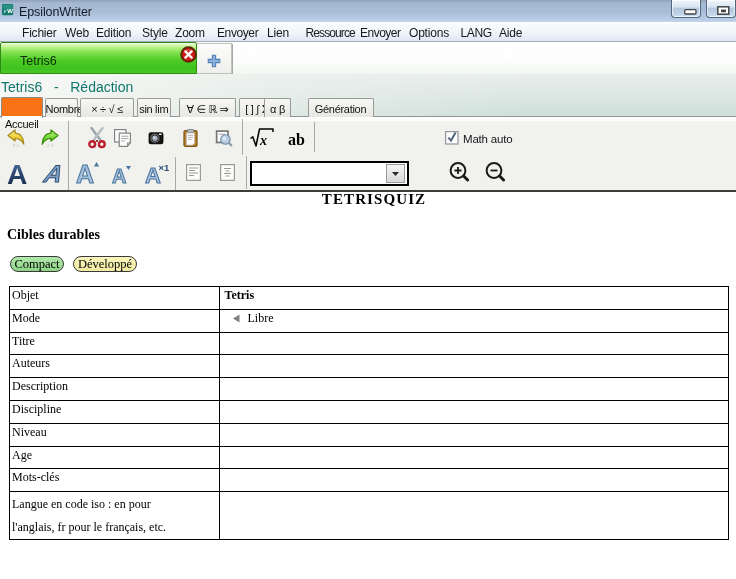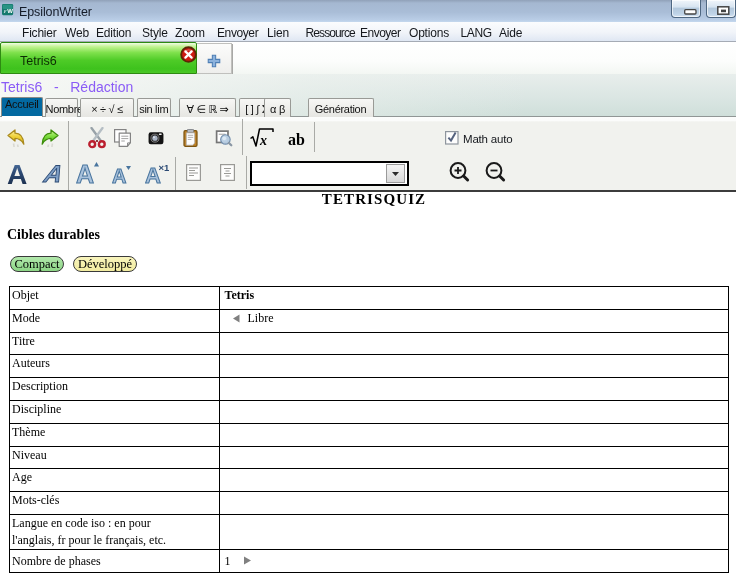--- a/index.html
+++ b/index.html
@@ -32,25 +32,25 @@
 #greentab .lbl { position:absolute; left:19px; top:10.5px; font-size:12.5px; color:#0d2e04;text-align:right; }
 #closex { position:absolute; left:179px; top:3px; width:17px; height:17px; }
 #plustab { position:absolute; left:197px; top:1px; width:35px; height:31px;
   background:linear-gradient(to bottom,#fcfcfb,#eeeeec);
   border:1px solid #c0c0bd; border-left:none;
   box-shadow:1px 1px 0 #a8a8a6;
 }
 #band { position:absolute; left:0; top:74px; width:736px; height:43px;
   background:linear-gradient(100deg, rgba(248,249,246,0.95) 0%, rgba(238,243,239,0.45) 42%, rgba(255,255,255,0) 72%), linear-gradient(to bottom, #e8eeec 0%, #dbe6e3 55%, #cfdfda 100%);
   border-bottom:1px solid #909695; }
-#redacttxt { position:absolute; left:1px; top:79px; font-size:14px; color:#8b5cf6; }
+#redacttxt { position:absolute; left:1px; top:79px; font-size:14px; color:#0f766e; }
 .rtab { position:absolute; top:98px; height:19px; background:linear-gradient(to bottom,#f7f7f5,#e6e6e2);
   border:1px solid #999a96; border-bottom:none; border-radius:2px 2px 0 0;
   font-size:11px; letter-spacing:-0.3px; color:#111; text-align:center; padding-top:4px; z-index:2; white-space:nowrap; }
-.rtab.active { background:#0369a1; border-color:#8a8b87; z-index:3; height:20px; top:97px; padding-top:0;text-align:center; }
+.rtab.active { background:#f97316; border-color:#8a8b87; z-index:3; height:20px; top:97px; padding-top:20px;text-align:center; }
 #toolpanel { position:absolute; left:0; top:117px; width:736px; height:75px;
   background:linear-gradient(to bottom,#fcfdfc 0px,#fbfcfb 3.5px,#f1f2ee 5px,#f1f2ee 100%); border-bottom:2px solid #3c3c3c; }
 .vsep { position:absolute; width:1px; background:#a9aaa6; }
 #doctitle { position:absolute; left:6px; top:191px; width:736px; text-align:center;
   font-family:"Liberation Serif", serif; font-weight:bold; font-size:15px; letter-spacing:1.1px; color:#000; }
 #cibles { position:absolute; left:7px; top:227px; font-family:"Liberation Serif", serif;
   font-weight:bold; font-size:14px; color:#000; }
 .docbtn { position:absolute; top:255.5px; height:16.5px; border:1.3px solid #3a3a3a; border-radius:8px;
   font-family:"Liberation Serif", serif; font-size:12.5px; color:#000; text-align:center; line-height:14px; }
 #btncompact { left:10px; width:54px; background:linear-gradient(to bottom,#b2e8ac,#8cd585); }
@@ -276,39 +276,29 @@
       </tr>
   <tr>
         <td class="c1">Description</td>
         <td></td>
       </tr>
   <tr>
         <td class="c1">Discipline</td>
         <td></td>
       </tr>
   <tr>
-        <td class="c1">Thème</td>
-        <td></td>
-      </tr>
-  <tr>
         <td class="c1">Niveau</td>
         <td></td>
       </tr>
   <tr>
         <td class="c1">Age</td>
         <td></td>
       </tr>
   <tr>
         <td class="c1">Mots-clés</td>
         <td></td>
       </tr>
   <tr style="height:33.6px">
-        <td class="c1" style="line-height:17px; padding-top:0.5px">Langue en code iso : en pour<br>l'anglais, fr pour le français, etc.</td>
-        <td></td>
-      </tr>
-  <tr style="height:22.4px">
-        <td class="c1" style="padding-top:4px">Nombre de phases</td>
-        <td style="padding-top:4px">1<svg width="10" height="9" style="margin:1px 0 0 12px">
-            <path d="M1,0.5 L1,8.5 L8,4.5 Z" fill="#808080"></path>
-          </svg></td>
+        <td class="c1" style="line-height:23px; padding-top:0.5px">Langue en code iso : en pour<br>l'anglais, fr pour le français, etc.</td>
+        <td></td>
       </tr>
 </tbody>
   </table>
 
 </body></html>

